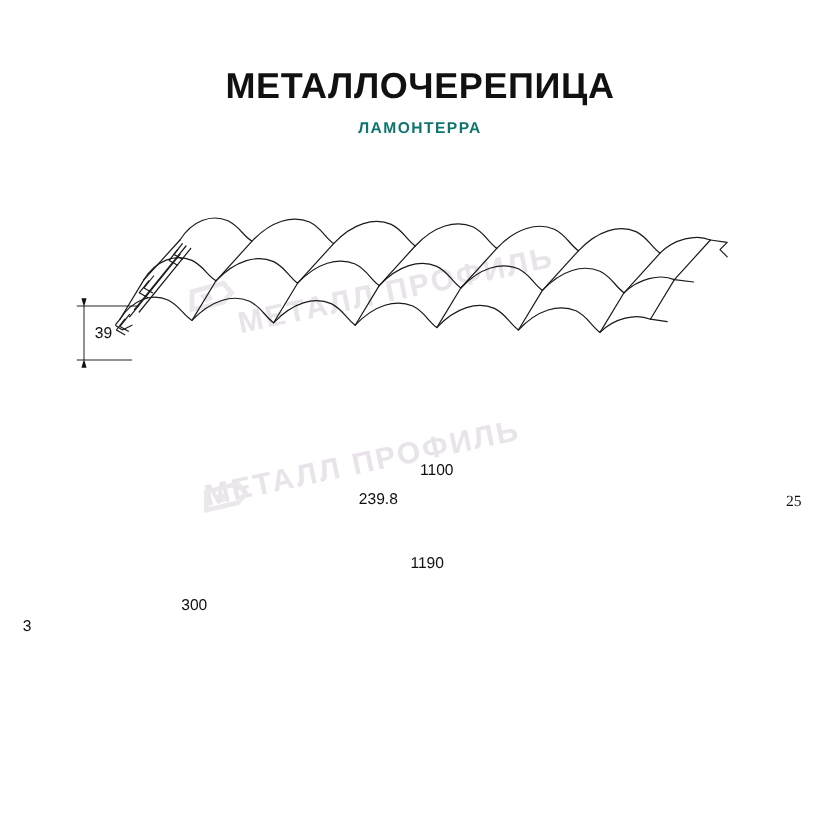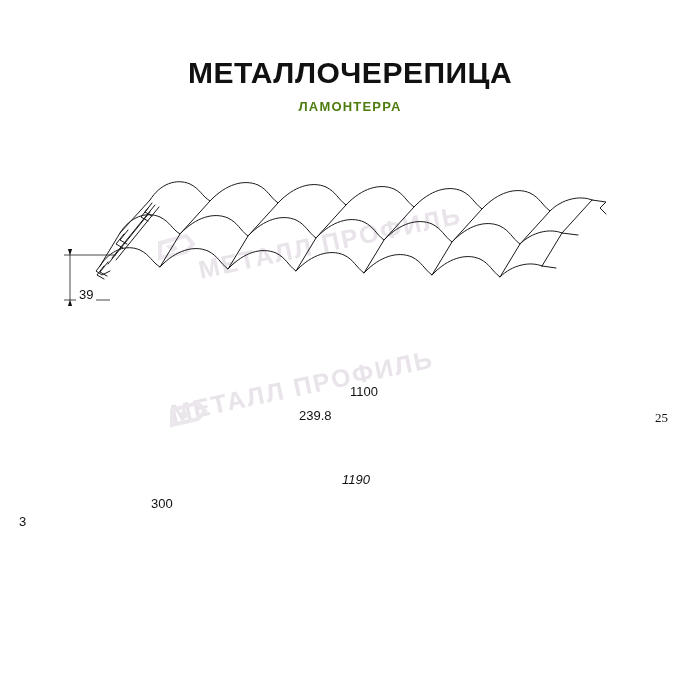--- a/index.html
+++ b/index.html
@@ -32,21 +32,21 @@
     font-size: 30px;
     font-weight: bold;
     letter-spacing: 0.5px;
     color: #111111;
     line-height: 1.1;
   }
   .sub-title {
     font-size: 13px;
     font-weight: bold;
     letter-spacing: 1.2px;
-    color: #4d7c0f;
+    color: #0f766e;
     margin-top: 10px;
   }
   .drawing {
     position: absolute;
     top: 0;
     left: 0;
     width: 700px;
     height: 700px;
   }
   .wm {
@@ -195,21 +195,21 @@
       <path d="M150 212 L108 264"></path>
 
       <path d="M100 266 L96 271 L102 275 L110 271"></path>
     </g>
 
     <g stroke="#1a1a1a" stroke-width="0.8" fill="none">
       <line x1="64" y1="255" x2="116" y2="255"></line>
       <line x1="64" y1="300" x2="110" y2="300"></line>
       <line x1="70" y1="255" x2="70" y2="300" marker-start="url(#arrowStartV)" marker-end="url(#arrowEnd)"></line>
     </g>
-    </svg><div class="dim-label" style="left:76px; top:287px;">39</div>
+    </svg><div class="dim-label" style="left:76px; top:270px;">39</div>
 
     
     <g fill="none" stroke="#1a1a1a" stroke-width="1.6" stroke-linejoin="round" stroke-linecap="round">
       <path d="M78 456
                L100 456
                C 108 456, 110 436, 122 436
                C 134 436, 136 456, 146 456
                L 262 456
                C 270 456, 272 436, 284 436
                C 296 436, 298 456, 308 456
@@ -245,21 +245,21 @@
       <line x1="78" y1="470" x2="644" y2="470" marker-start="url(#arrowStart)" marker-end="url(#arrowEnd)">
 
       
       <line x1="638" y1="436" x2="676" y2="436">
       <line x1="644" y1="456" x2="676" y2="456">
       <line x1="660" y1="412" x2="660" y2="436" marker-end="url(#arrowEnd)">
       <line x1="660" y1="456" x2="660" y2="478" marker-start="url(#arrowStart)">
     </line></line></line></line></line></line></line></line></line></line></line></line></line></g>
     <div class="dim-label" style="left:347px; top:384px;">1100</div>
     <div class="dim-label" style="left:296px; top:408px;">239.8</div>
-    <div class="dim-label" style="left:339px; top:472px;font-style:italic;">1190</div>
+    <div class="dim-label" style="left:339px; top:461px;">1190</div>
     <div class="dim-label" style="left:652px; top:410px;font-family:Liberation Serif, serif;">25</div>
 
     
     <g fill="none" stroke="#1a1a1a" stroke-width="1.6" stroke-linejoin="round" stroke-linecap="round">
       <path d="M58 546
                L 76 546
                L 82 532
                L 256 532
                L 262 546
                L 414 546

